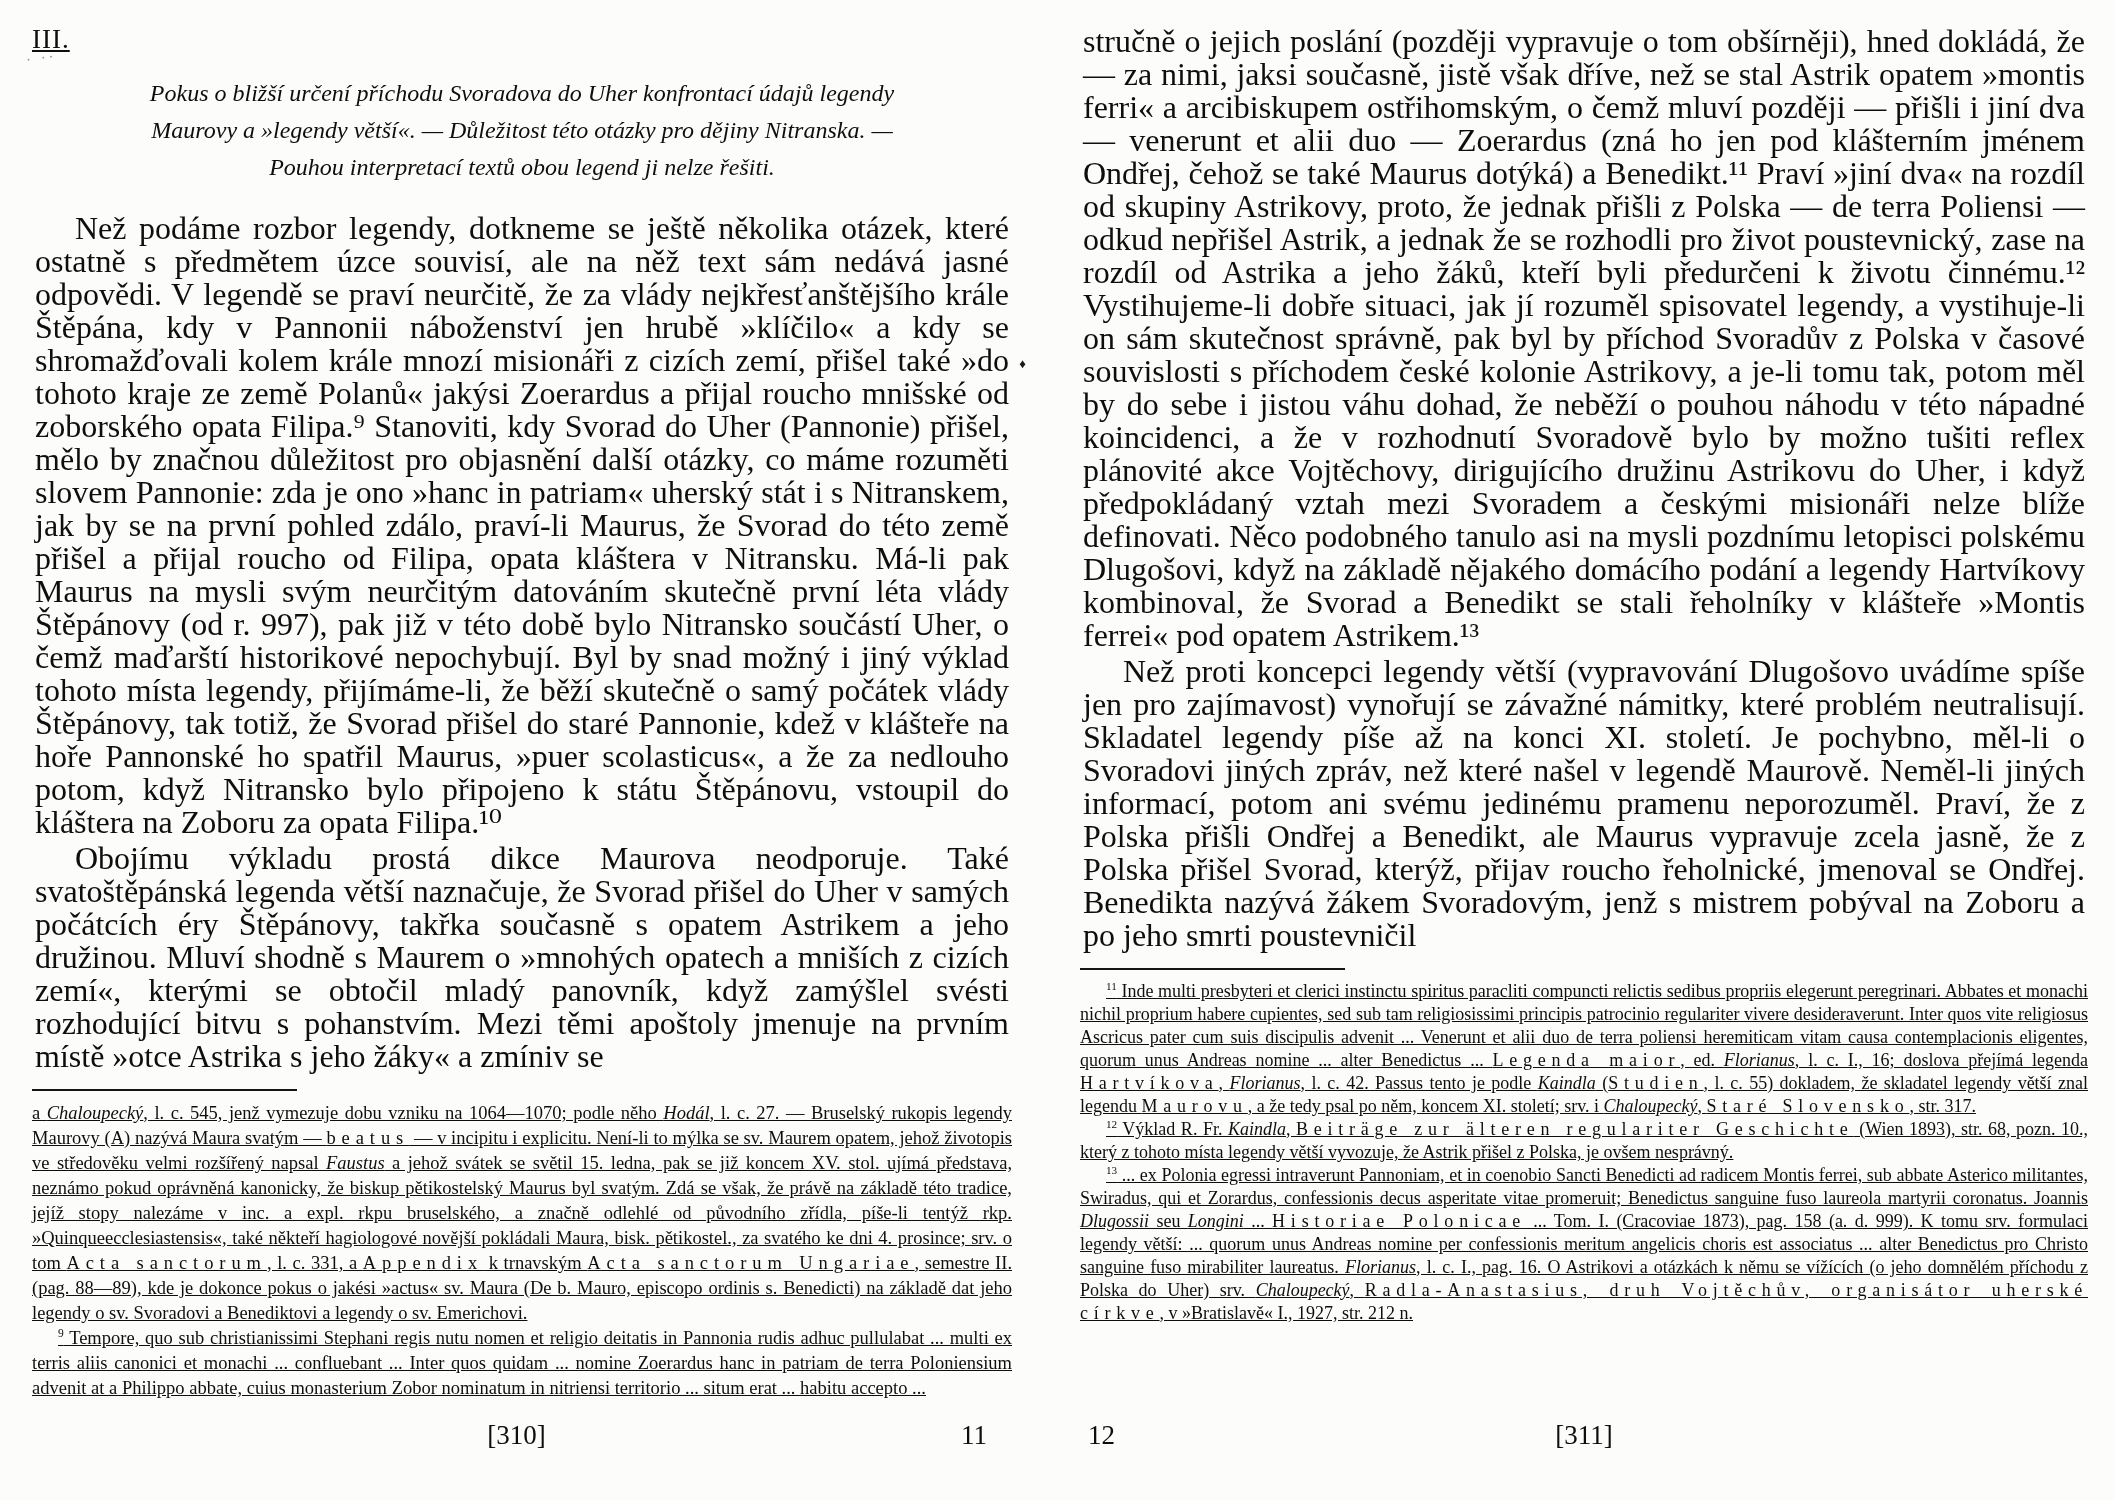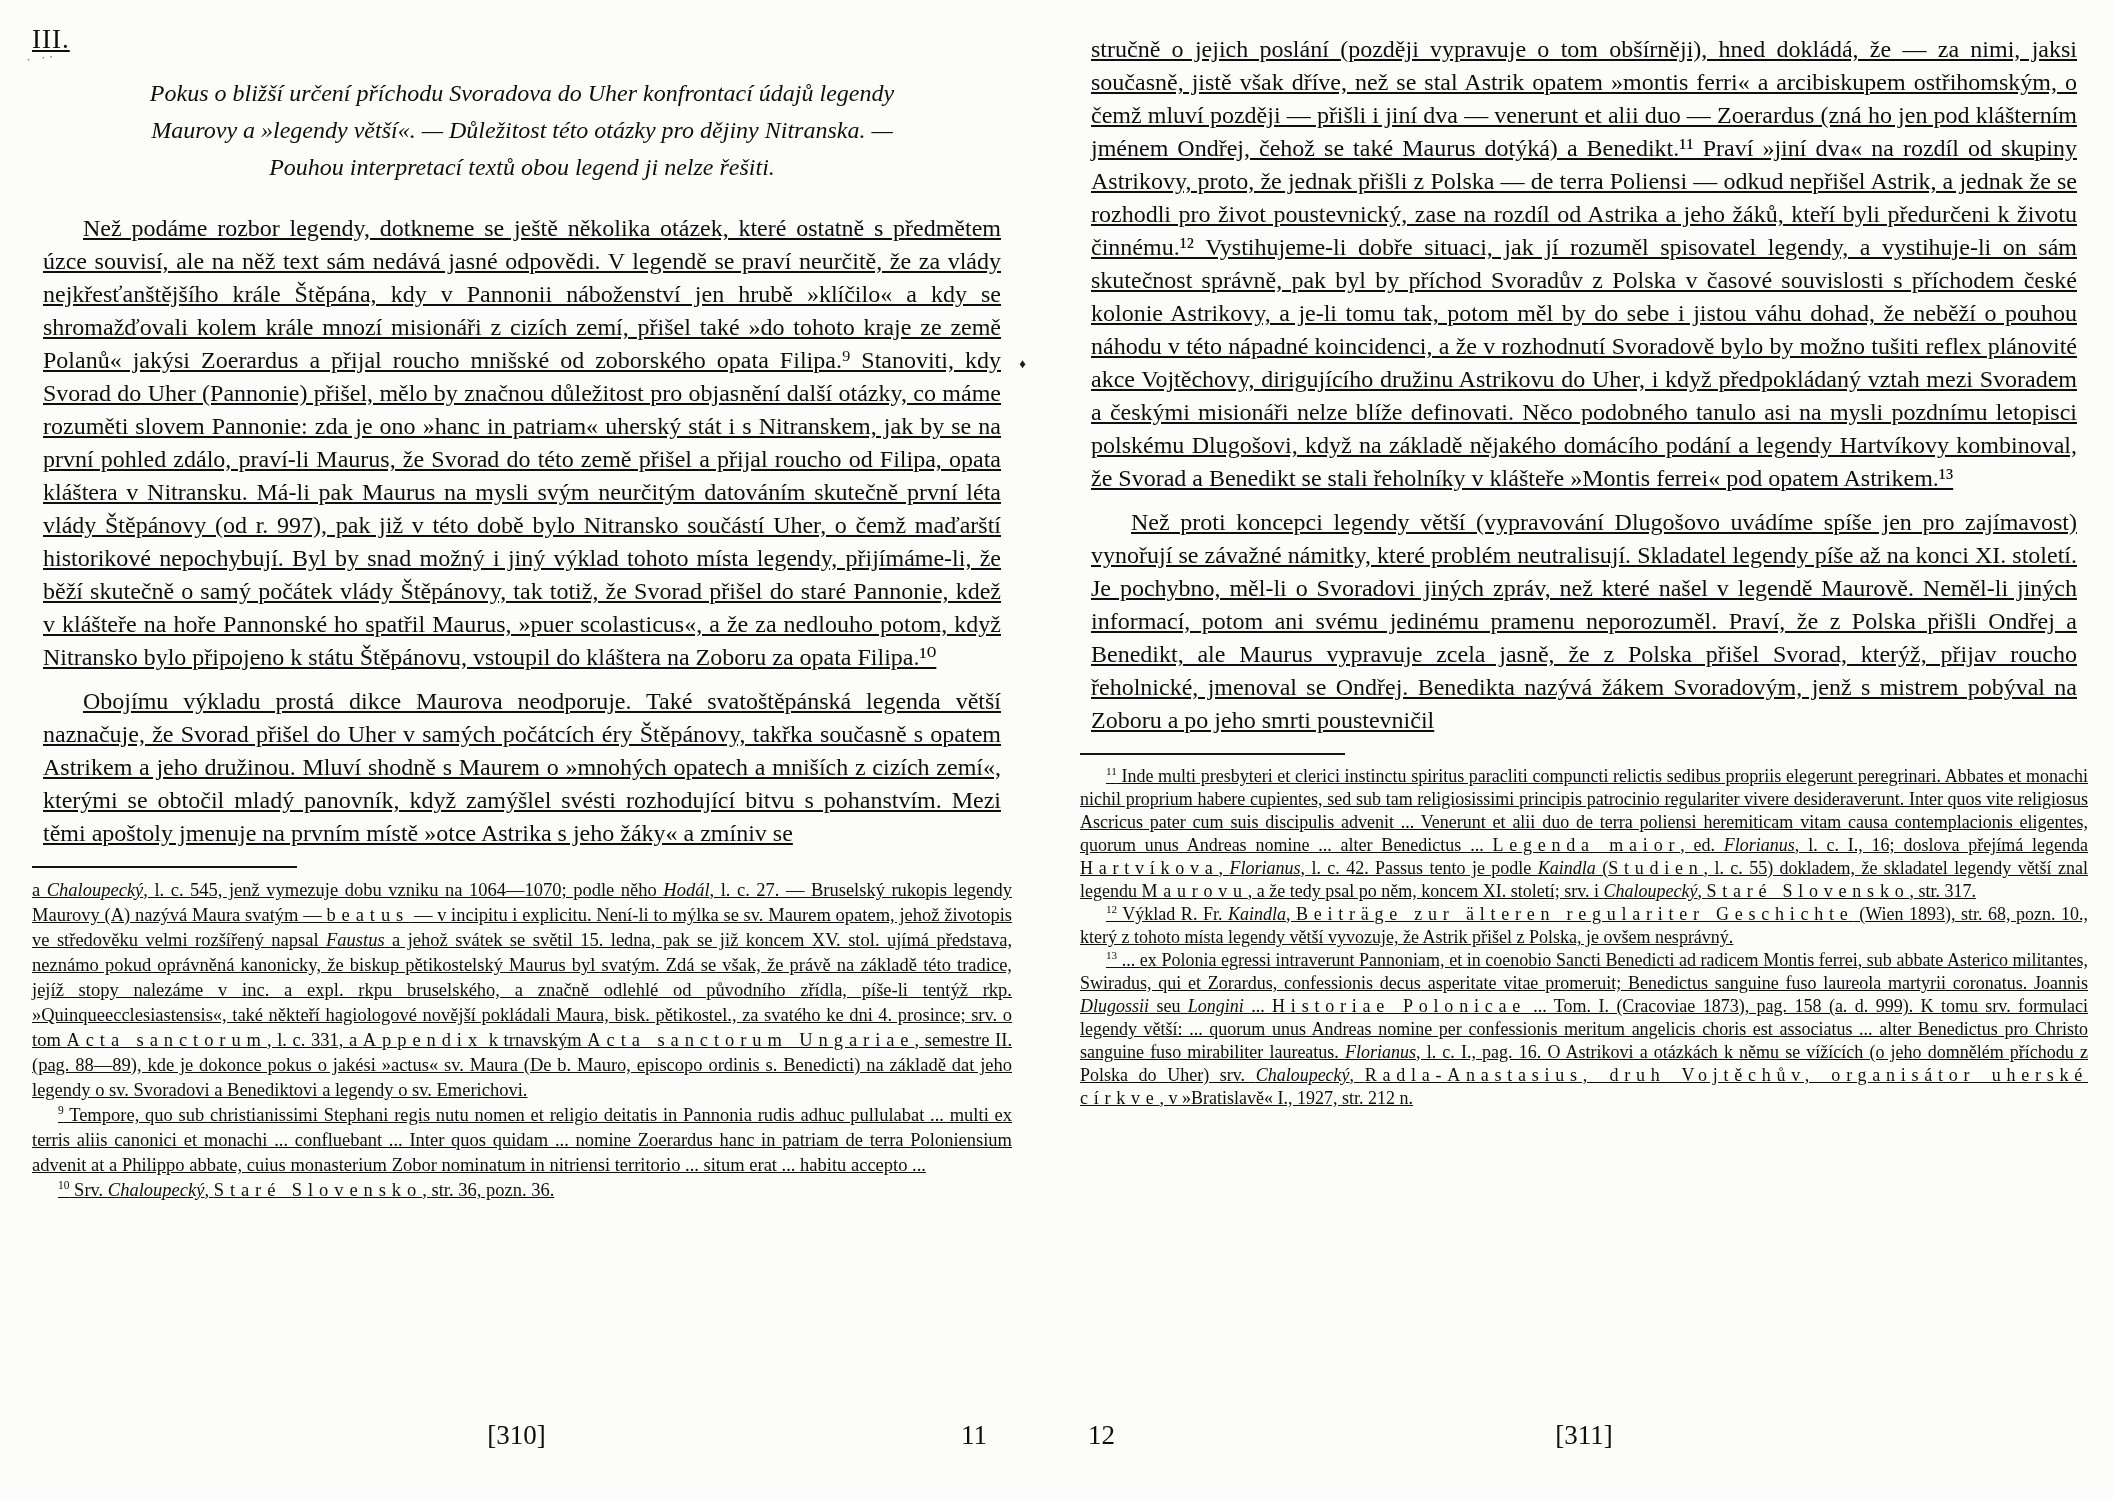--- a/index.html
+++ b/index.html
@@ -21,23 +21,22 @@
   .pen-mark{
     position:absolute;top:50px;left:26px;color:#8b8b8b;
     font-size:15px;letter-spacing:3px;transform:rotate(-8deg);
   }
   .subtitle{
     font-style:italic;text-align:center;
     font-size:24px;line-height:37px;white-space:pre-line;
     margin:0 0 26px;
   }
   .body-par{
-    font-size:24px;line-height:33px;text-align:justify;
-    margin:11px;
-    text-decoration:underline;
+    font-size:32px;line-height:33px;text-align:justify;
+    margin:3px;
   }
   .indent{text-indent:40px;}
   .margin-mark{
     position:absolute;top:356px;right:24px;font-size:13px;color:#1a1a1a;
   }
   .fn-rule{
     width:265px;border:none;border-top:2px solid #151515;
     margin:16px 0 10px;
   }
   .fn{margin:0;text-align:justify;text-decoration:underline;}
@@ -69,21 +68,20 @@
     <div class="subtitle">Pokus o bližší určení příchodu Svoradova do Uher konfrontací údajů legendy
 Maurovy a »legendy větší«. — Důležitost této otázky pro dějiny Nitranska. —
 Pouhou interpretací textů obou legend ji nelze řešiti.</div>
     <p class="body-par indent">Než podáme rozbor legendy, dotkneme se ještě několika otázek, které ostatně s předmětem úzce souvisí, ale na něž text sám nedává jasné odpovědi. V legendě se praví neurčitě, že za vlády nejkřesťanštějšího krále Štěpána, kdy v Pannonii náboženství jen hrubě »klíčilo« a kdy se shromažďovali kolem krále mnozí misionáři z cizích zemí, přišel také »do tohoto kraje ze země Polanů« jakýsi Zoerardus a přijal roucho mnišské od zoborského opata Filipa.⁹ Stanoviti, kdy Svorad do Uher (Pannonie) přišel, mělo by značnou důležitost pro objasnění další otázky, co máme rozuměti slovem Pannonie: zda je ono »hanc in patriam« uherský stát i s Nitranskem, jak by se na první pohled zdálo, praví-li Maurus, že Svorad do této země přišel a přijal roucho od Filipa, opata kláštera v Nitransku. Má-li pak Maurus na mysli svým neurčitým datováním skutečně první léta vlády Štěpánovy (od r. 997), pak již v této době bylo Nitransko součástí Uher, o čemž maďarští historikové nepochybují. Byl by snad možný i jiný výklad tohoto místa legendy, přijímáme-li, že běží skutečně o samý počátek vlády Štěpánovy, tak totiž, že Svorad přišel do staré Pannonie, kdež v klášteře na hoře Pannonské ho spatřil Maurus, »puer scolasticus«, a že za nedlouho potom, když Nitransko bylo připojeno k státu Štěpánovu, vstoupil do kláštera na Zoboru za opata Filipa.¹⁰</p>
     <p class="body-par indent">Obojímu výkladu prostá dikce Maurova neodporuje. Také svatoštěpánská legenda větší naznačuje, že Svorad přišel do Uher v samých počátcích éry Štěpánovy, takřka současně s opatem Astrikem a jeho družinou. Mluví shodně s Maurem o »mnohých opatech a mniších z cizích zemí«, kterými se obtočil mladý panovník, když zamýšlel svésti rozhodující bitvu s pohanstvím. Mezi těmi apoštoly jmenuje na prvním místě »otce Astrika s jeho žáky« a zmíniv se</p>
     <div class="margin-mark">♦</div>
     <hr class="fn-rule">
     <div class="fns-left">
       <p class="fn"><span>a </span><span class="it">Chaloupecký</span><span>, l. c. 545, jenž vymezuje dobu vzniku na 1064—1070; podle něho </span><span class="it">Hodál</span><span>, l. c. 27. — Bruselský rukopis legendy Maurovy (A) nazývá Maura svatým — </span><span class="spaced">beatus</span><span> — v incipitu i explicitu. Není-li to mýlka se sv. Maurem opatem, jehož životopis ve středověku velmi rozšířený napsal </span><span class="it">Faustus</span><span> a jehož svátek se světil 15. ledna, pak se již koncem XV. stol. ujímá představa, neznámo pokud oprávněná kanonicky, že biskup pětikostelský Maurus byl svatým. Zdá se však, že právě na základě této tradice, jejíž stopy nalezáme v inc. a expl. rkpu bruselského, a značně odlehlé od původního zřídla, píše-li tentýž rkp. »Quinqueecclesiastensis«, také někteří hagiologové novější pokládali Maura, bisk. pětikostel., za svatého ke dni 4. prosince; srv. o tom </span><span class="spaced">Acta sanctorum</span><span>, l. c. 331, a </span><span class="spaced">Appendix</span><span> k trnavským </span><span class="spaced">Acta sanctorum Ungariae</span><span>, semestre II. (pag. 88—89), kde je dokonce pokus o jakési »actus« sv. Maura (De b. Mauro, episcopo ordinis s. Benedicti) na základě dat jeho legendy o sv. Svoradovi a Benediktovi a legendy o sv. Emerichovi.</span></p>
       <p class="fn fn-indent"><sup>9</sup><span> Tempore, quo sub christianissimi Stephani regis nutu nomen et religio deitatis in Pannonia rudis adhuc pullulabat ... multi ex terris aliis canonici et monachi ... confluebant ... Inter quos quidam ... nomine Zoerardus hanc in patriam de terra Poloniensium advenit at a Philippo abbate, cuius monasterium Zobor nominatum in nitriensi territorio ... situm erat ... habitu accepto ...</span></p>
-      <p class="fn fn-indent"><sup>10</sup><span> Srv. </span><span class="it">Chaloupecký</span><span>, </span><span class="spaced">Staré Slovensko</span><span>, str. 36, pozn. 36.</span></p>
     </div>
     <div class="footer">
       <span class="f-center">[310]</span>
       <span class="f-right">11</span>
     </div>
   </div>
 
   <div class="page page-right">
     <p class="body-par">stručně o jejich poslání (později vypravuje o tom obšírněji), hned dokládá, že — za nimi, jaksi současně, jistě však dříve, než se stal Astrik opatem »montis ferri« a arcibiskupem ostřihomským, o čemž mluví později — přišli i jiní dva — venerunt et alii duo — Zoerardus (zná ho jen pod klášterním jménem Ondřej, čehož se také Maurus dotýká) a Benedikt.¹¹ Praví »jiní dva« na rozdíl od skupiny Astrikovy, proto, že jednak přišli z Polska — de terra Poliensi — odkud nepřišel Astrik, a jednak že se rozhodli pro život poustevnický, zase na rozdíl od Astrika a jeho žáků, kteří byli předurčeni k životu činnému.¹² Vystihujeme-li dobře situaci, jak jí rozuměl spisovatel legendy, a vystihuje-li on sám skutečnost správně, pak byl by příchod Svoradův z Polska v časové souvislosti s příchodem české kolonie Astrikovy, a je-li tomu tak, potom měl by do sebe i jistou váhu dohad, že neběží o pouhou náhodu v této nápadné koincidenci, a že v rozhodnutí Svoradově bylo by možno tušiti reflex plánovité akce Vojtěchovy, dirigujícího družinu Astrikovu do Uher, i když předpokládaný vztah mezi Svoradem a českými misionáři nelze blíže definovati. Něco podobného tanulo asi na mysli pozdnímu letopisci polskému Dlugošovi, když na základě nějakého domácího podání a legendy Hartvíkovy kombinoval, že Svorad a Benedikt se stali řeholníky v klášteře »Montis ferrei« pod opatem Astrikem.¹³</p>
     <p class="body-par indent">Než proti koncepci legendy větší (vypravování Dlugošovo uvádíme spíše jen pro zajímavost) vynořují se závažné námitky, které problém neutralisují. Skladatel legendy píše až na konci XI. století. Je pochybno, měl-li o Svoradovi jiných zpráv, než které našel v legendě Maurově. Neměl-li jiných informací, potom ani svému jedinému pramenu neporozuměl. Praví, že z Polska přišli Ondřej a Benedikt, ale Maurus vypravuje zcela jasně, že z Polska přišel Svorad, kterýž, přijav roucho řeholnické, jmenoval se Ondřej. Benedikta nazývá žákem Svoradovým, jenž s mistrem pobýval na Zoboru a po jeho smrti poustevničil</p>

